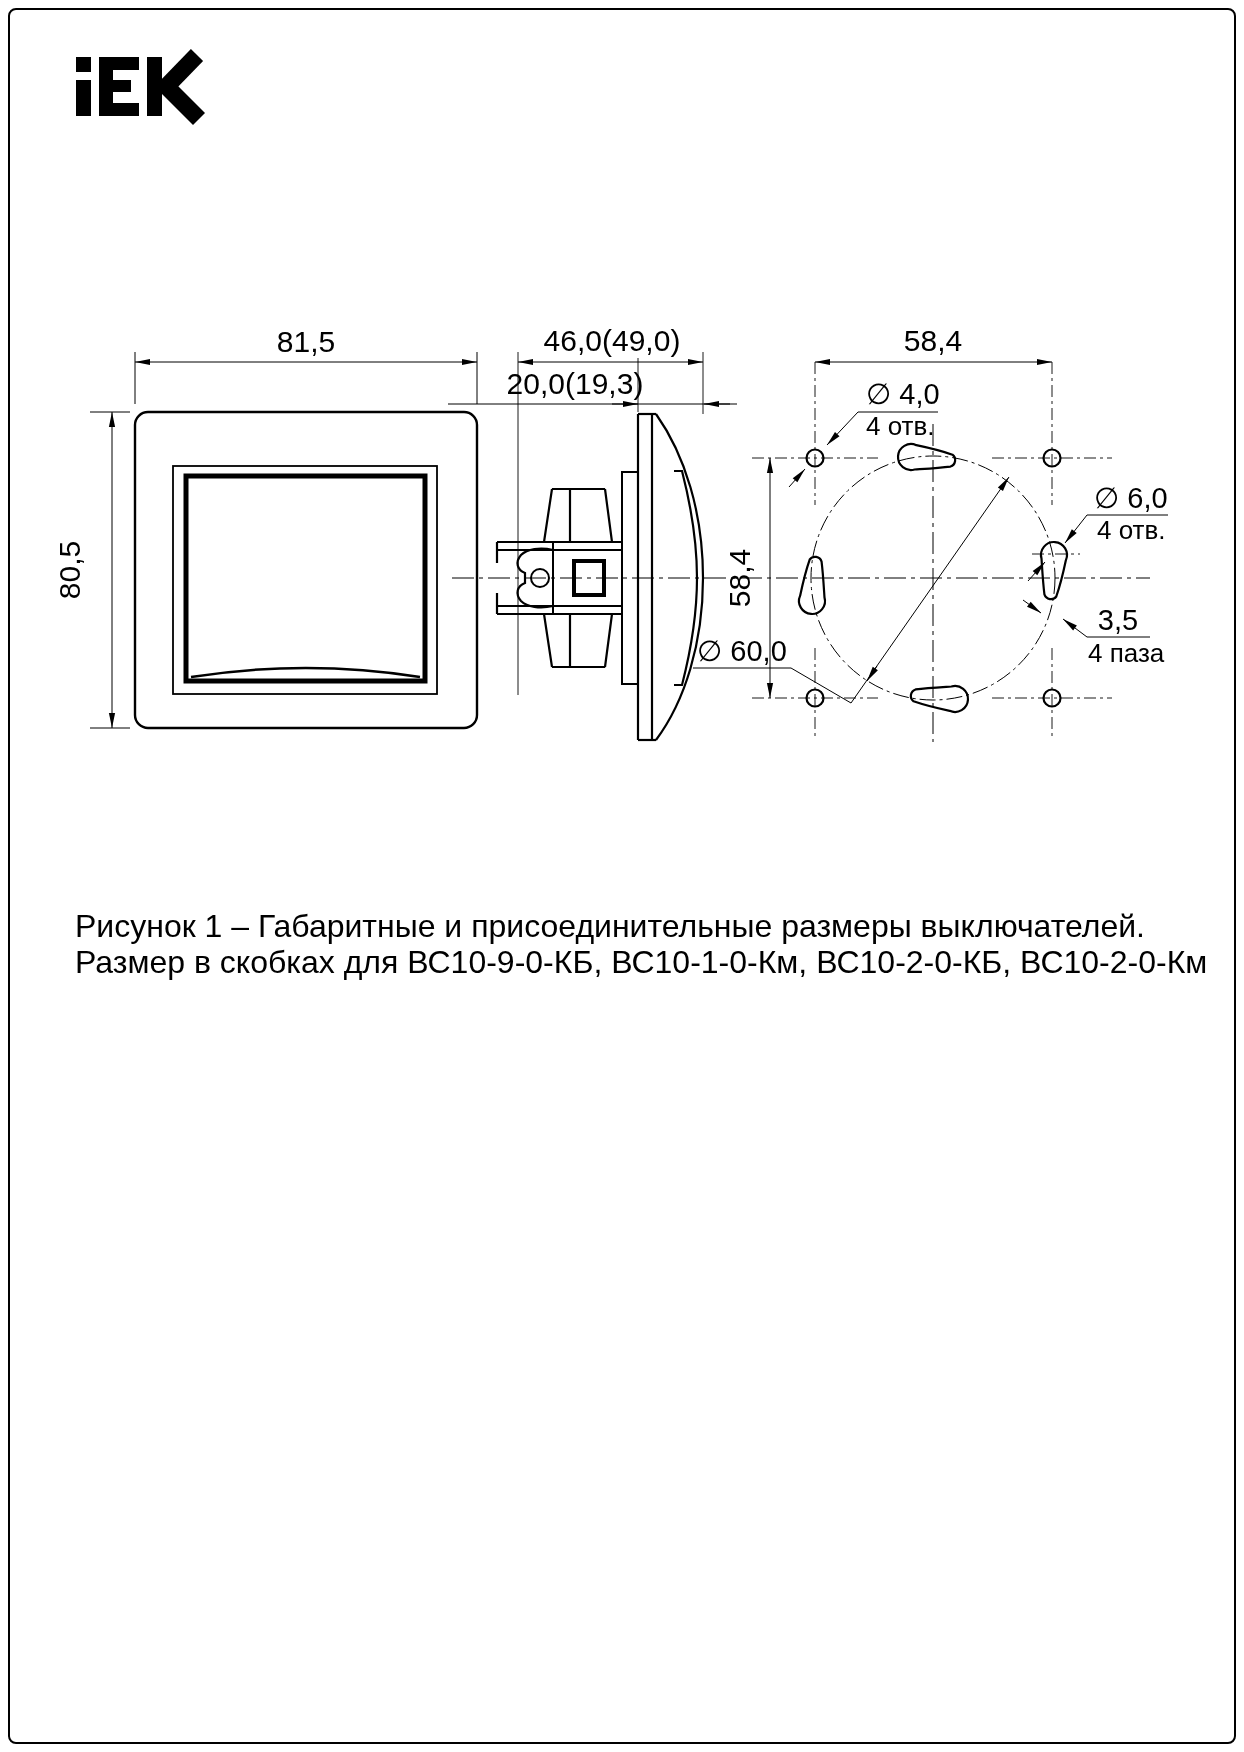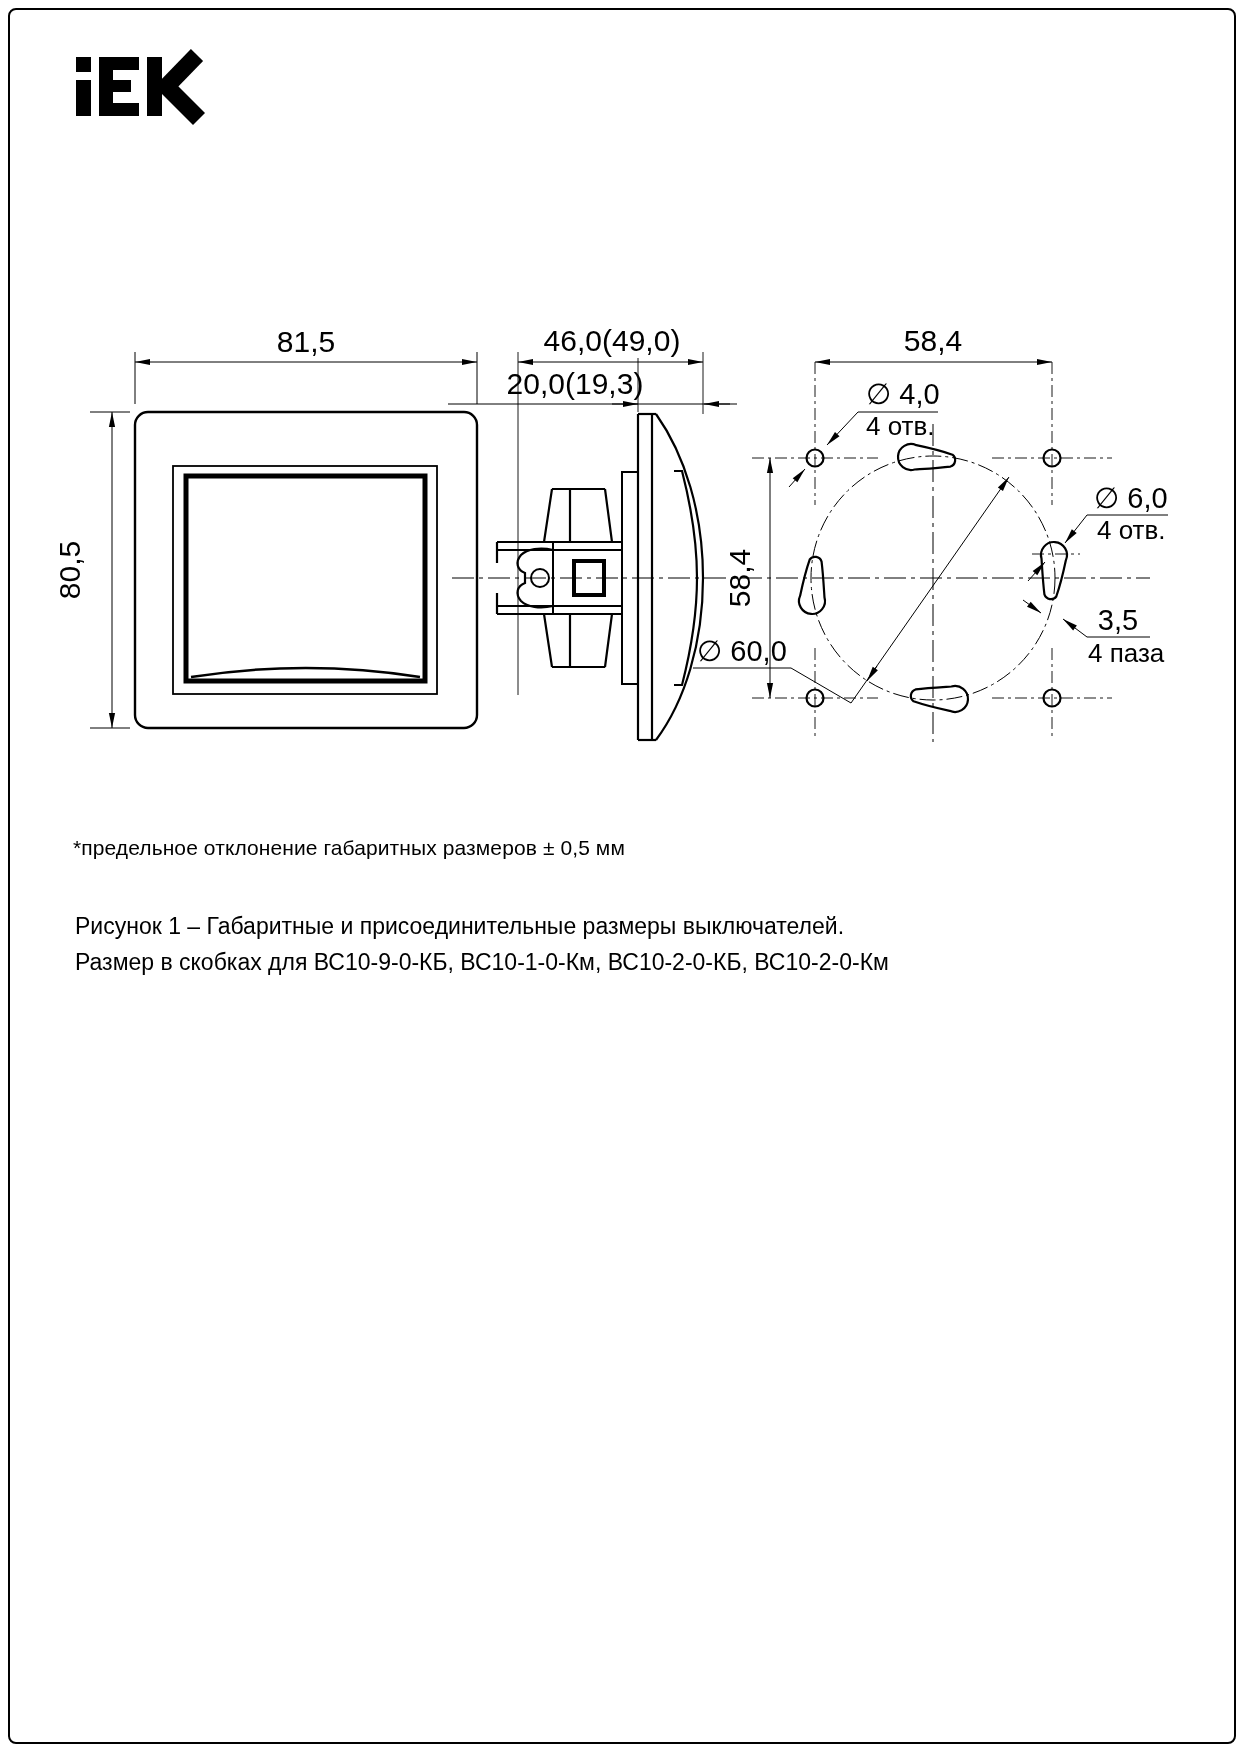--- a/index.html
+++ b/index.html
@@ -12,21 +12,21 @@
     border:2px solid #000;border-radius:8px;pointer-events:none;
   }
   svg{position:absolute;left:0;top:0;}
   svg text{font-family:"Liberation Sans",sans-serif;fill:#000;}
   .dim-txt{font-size:30px;}
   .lbl-txt{font-size:29px;}
   .sub-txt{font-size:26px;}
   .footnote{
     position:absolute;left:73px;top:836px;font-size:21px;letter-spacing:0.1px;
   }
-  .caption{position:absolute;left:75px;top:908px;font-size:23px;line-height:36px;}
+  .caption{position:absolute;left:75px;top:908px;font-size:32px;line-height:36px;}
 </style>
 </head>
 <body>
 
 <div class="page">
   <div class="page-frame"></div>
 
   <svg width="1244" height="1752" viewBox="0 0 1244 1752">
     <defs>
       <marker id="arw" viewBox="0 0 16 8" refX="15.5" refY="4" markerWidth="16" markerHeight="8" orient="auto-start-reverse" markerUnits="userSpaceOnUse">
@@ -163,19 +163,18 @@
     <text class="dim-txt" x="750" y="578" text-anchor="middle" transform="rotate(-90 750 578)">58,4</text>
     <text class="lbl-txt" x="866" y="404">∅ 4,0</text>
     <text class="sub-txt" x="866" y="435">4 отв.</text>
     <text class="lbl-txt" x="1094" y="508">∅ 6,0</text>
     <text class="sub-txt" x="1097" y="539">4 отв.</text>
     <text class="lbl-txt" x="1118" y="630" text-anchor="middle">3,5</text>
     <text class="sub-txt" x="1088" y="662">4 паза</text>
     <text class="lbl-txt" x="697" y="661">∅ 60,0</text>
   </svg>
 
-  <div class="footnote">*предельное отклонение габаритных размеров ± 0,5 мм</div>
 
   <div class="caption">
     <div>Рисунок 1 – Габаритные и присоединительные размеры выключателей.</div>
     <div>Размер в скобках для ВС10-9-0-КБ, ВС10-1-0-Км, ВС10-2-0-КБ, ВС10-2-0-Км</div>
   </div>
 </div>
 
 </body></html>

